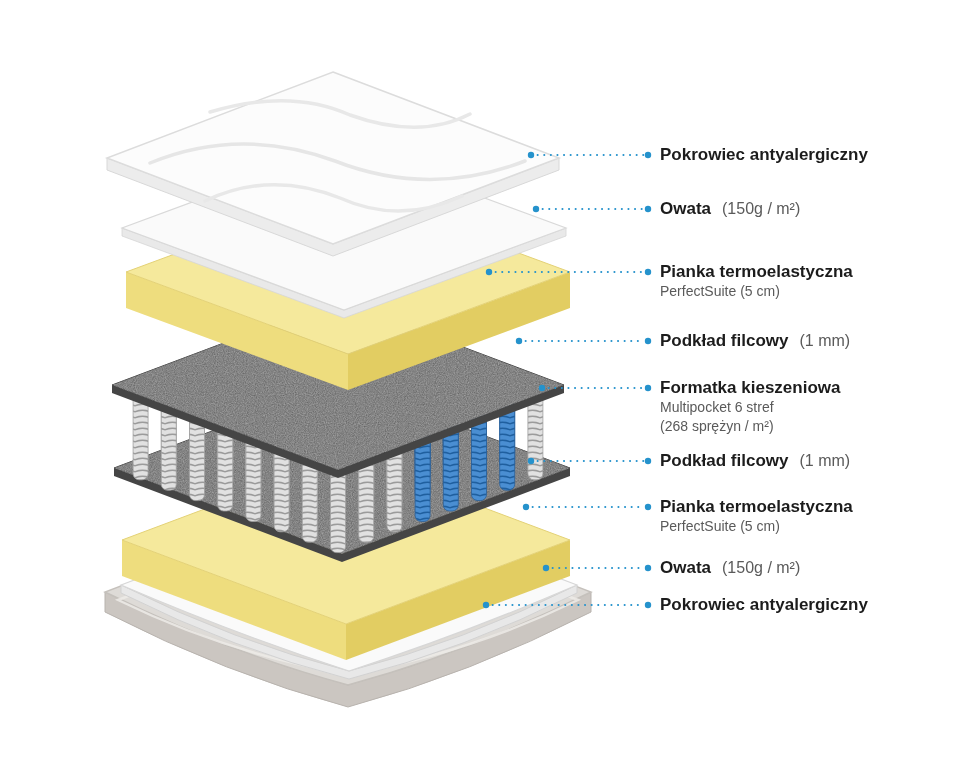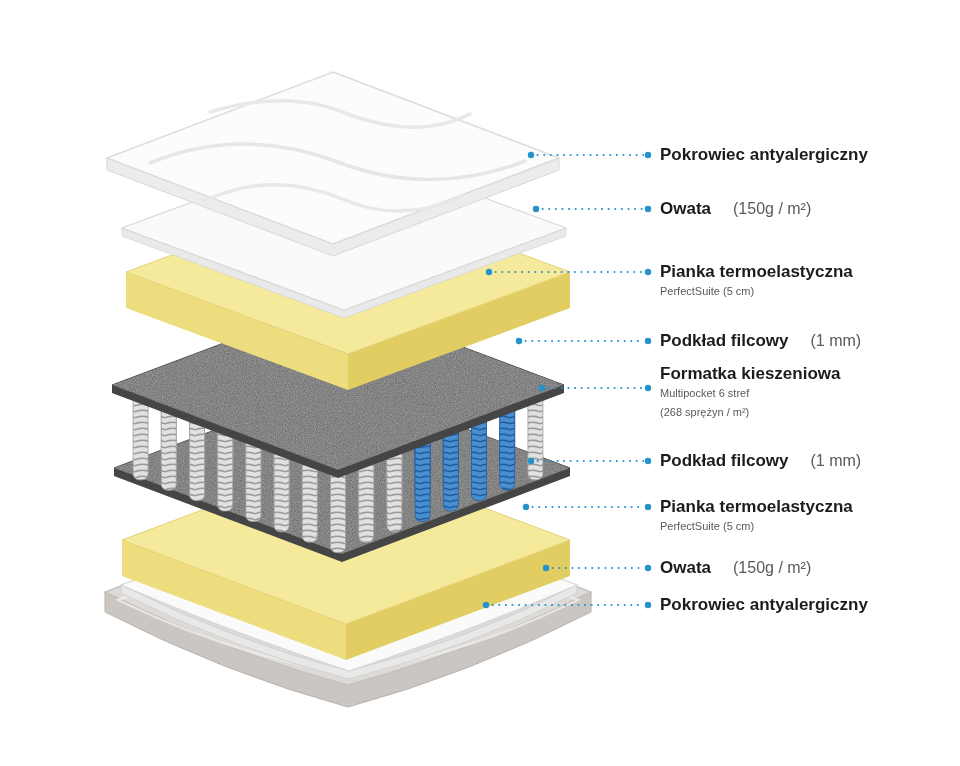--- a/index.html
+++ b/index.html
@@ -2,26 +2,26 @@
 <html><head>
 <meta charset="utf-8">
 <style>
   html,body{margin:0;padding:0;background:#ffffff;}
   body{width:960px;height:766px;font-family:"Liberation Sans",sans-serif;}
   .stage{position:relative;width:960px;height:766px;background:#ffffff;overflow:hidden;text-decoration:underline;}
   svg.scene{position:absolute;left:0;top:0;}
 
   .label{position:absolute;left:660px;color:#1c1c1c;}
   .label .row1{font-size:17px;font-weight:bold;line-height:20px;white-space:nowrap;}
-  .label .detail{font-weight:normal;color:#5a5a5a;font-size:16px;margin-left:22px;}
-  .label .sub{font-size:11px;color:#5a5a5a;line-height:19px;font-weight:normal;white-space:nowrap;}
+  .label .detail{font-weight:normal;color:#5a5a5a;font-size:16px;margin-left:11px;}
+  .label .sub{font-size:14px;color:#5a5a5a;line-height:19px;font-weight:normal;white-space:nowrap;}
   .label .sub:empty{display:none;}
   .label .detail:empty{display:none;}
 
-  .l1{top:145px}.l2{top:199px}.l3{top:262px}.l4{top:331px}.l5{top:364px}
+  .l1{top:145px}.l2{top:199px}.l3{top:262px}.l4{top:331px}.l5{top:378px}
   .l6{top:451px}.l7{top:497px}.l8{top:558px}.l9{top:595px}
 </style>
 </head>
 <body>
 
 <div class="stage">
 
   <svg class="scene" width="960" height="766" viewBox="0 0 960 766">
     <defs>
       <pattern id="coilGray" width="15" height="6" patternUnits="userSpaceOnUse">

